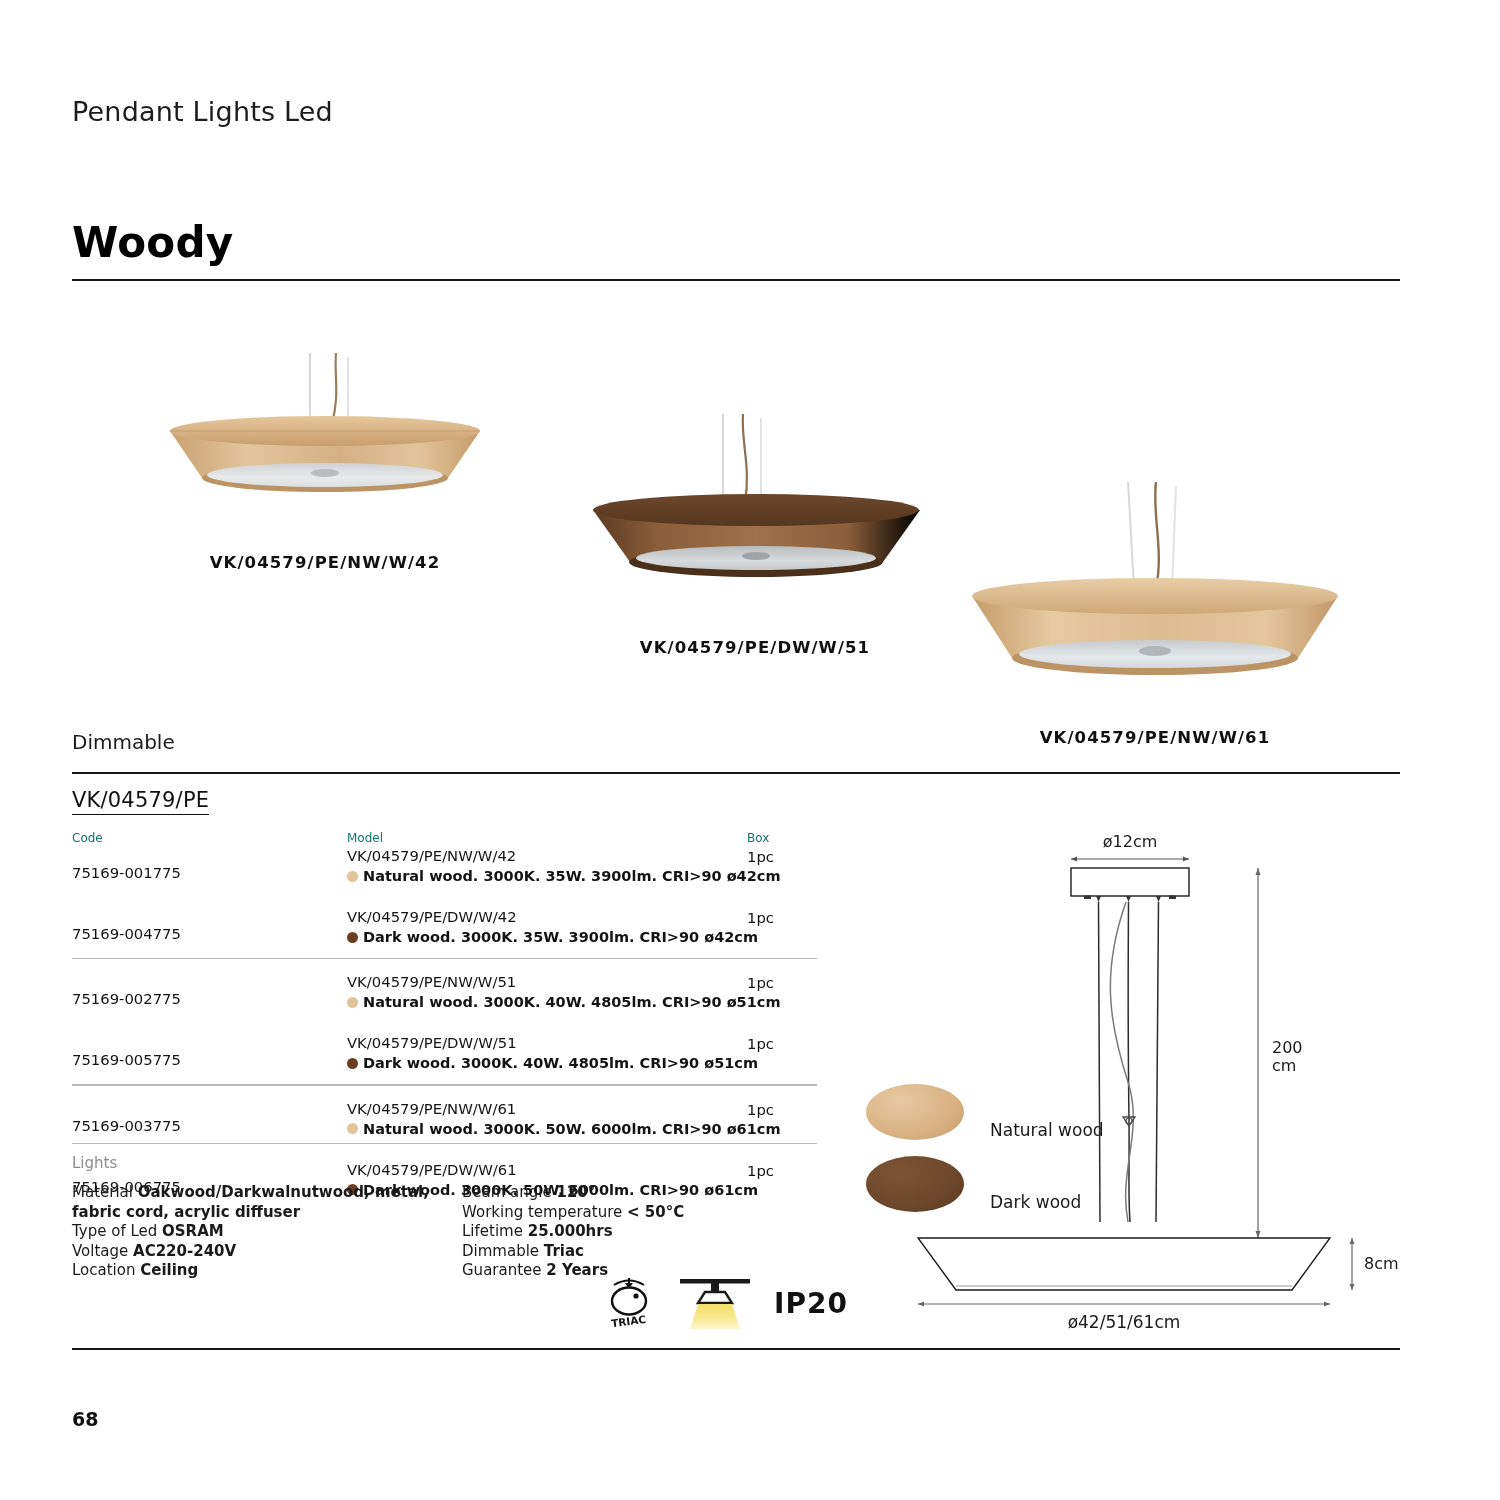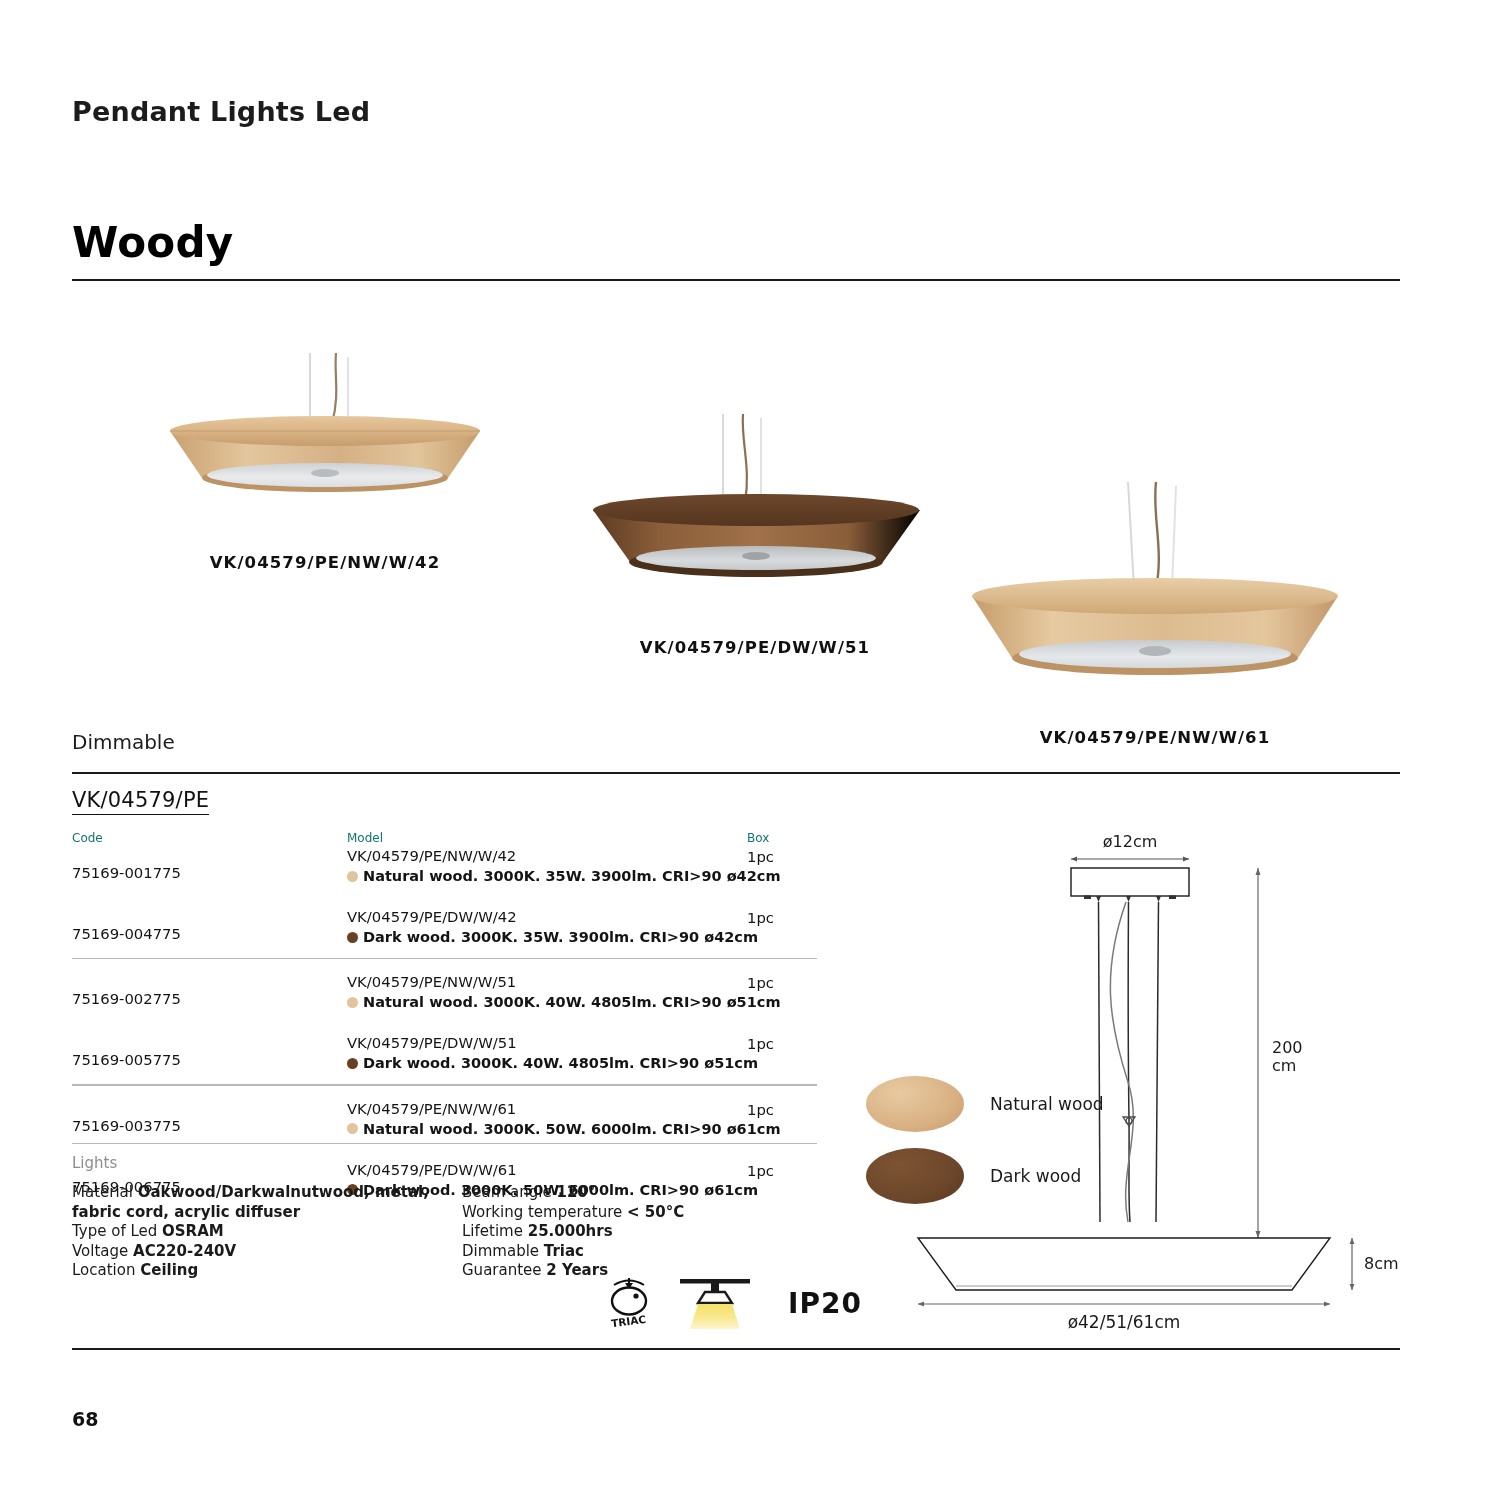--- a/index.html
+++ b/index.html
@@ -8,21 +8,21 @@
     background: #ffffff;
     font-family: "DejaVu Sans", "Liberation Sans", sans-serif;
     color: #1a1a1a;
     overflow: hidden;
   }
   .page { position: relative; width: 1500px; height: 1500px; }
 
   
   .cat-kicker {
     position: absolute; left: 72px; top: 96px;
-    font-size: 27px; font-weight: 700; letter-spacing: .2px; color: #1c1c1c;
+    font-size: 27px; font-weight: 400; letter-spacing: .2px; color: #1c1c1c;
   }
   .prod-title {
     position: absolute; left: 72px; top: 218px;
     font-size: 42px; font-weight: 700; letter-spacing: .3px; color: #000;
   }
   .rule-top {
     position: absolute; left: 72px; top: 279px; width: 1328px;
     height: 2px; background: #1a1a1a;
   }
 
@@ -80,31 +80,31 @@
   .details-label { position: absolute; left: 72px; top: 1154px; font-size: 15px; color: #8d8d8d; }
   .details-cols { position: absolute; left: 72px; top: 1183px; width: 745px; display: flex; }
   .dcol { font-size: 15px; line-height: 19.5px; color: #1a1a1a; }
   .dcol.left  { width: 390px; }
   .dcol.right { width: 340px; }
   .dcol .k { font-weight: 400; }
   .dcol .v { font-weight: 700; }
 
   
   .badges { position: absolute; left: 600px; top: 1272px; display: flex; align-items: center; }
-  .ip-label { font-size: 28px; font-weight: 700; letter-spacing: 1px; color: #111; margin-left: 34px; }
+  .ip-label { font-size: 28px; font-weight: 700; letter-spacing: 1px; color: #111; margin-left: 20px; }
 
   .rule-bottom { position: absolute; left: 72px; top: 1348px; width: 1328px; height: 2.4px; background: #1a1a1a; }
   .page-num { position: absolute; left: 72px; top: 1408px; font-size: 19px; font-weight: 700; color: #111; }
 
   
   .tech { position: absolute; left: 860px; top: 820px; width: 560px; height: 520px; }
 
   
   .finishes { position: absolute; left: 866px; top: 1068px; }
-  .finish-row { display: flex; align-items: center; height: 72px; }
+  .finish-row { display: flex; align-items: flex-end; height: 72px; }
   .finish-ell {
     width: 98px; height: 56px; border-radius: 50%;
   }
   .finish-name { margin-left: 26px; font-size: 17px; color: #1a1a1a; }
 </style>
 </head>
 <body>
 
 <div class="page">
 

